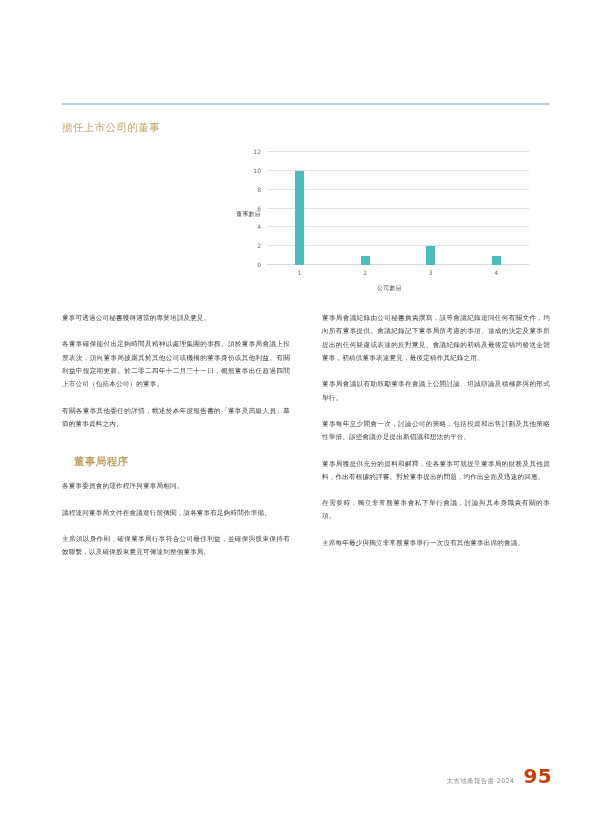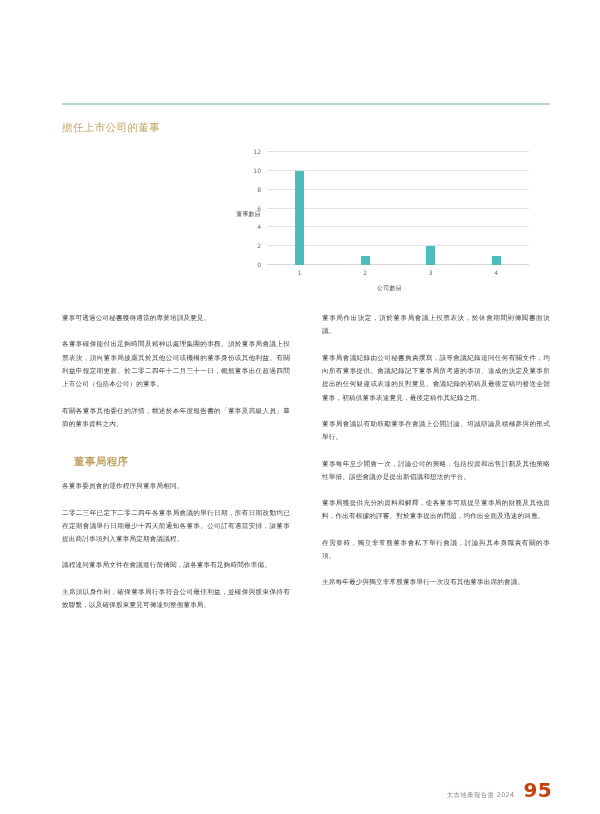--- a/index.html
+++ b/index.html
@@ -148,21 +148,21 @@
     font-weight: bold;
     color: #c2a468;
     margin: 24px 0 11px 12px;
     letter-spacing: 0.4px;
   }
 
   
   .footer {
     position: absolute;
     right: 48px;
-    bottom: 12px;
+    bottom: 26px;
     display: flex;
     align-items: baseline;
     gap: 9px;
   }
   .footer-title {
     font-size: 6.4px;
     color: #8a8a8a;
     letter-spacing: 0.4px;
   }
   .footer-page {
@@ -232,27 +232,25 @@
   </div>
 
   <div class="col col-left">
     <p class="para">董事可透過公司秘書獲得適當的專業培訓及意見。</p>
     <p class="para">各董事確保能付出足夠時間及精神以處理集團的事務。須於董事局會議上投票表決，須向董事局披露其於其他公司或機構的董事身份或其他利益。有關利益申報定期更新。於二零二四年十二月三十一日，概無董事出任超過四間上市公司（包括本公司）的董事。</p>
     <p class="para">有關各董事其他委任的詳情，載述於本年度報告書的「董事及高級人員」章節的董事資料之內。</p>
 
     <div class="inline-heading">董事局程序</div>
 
     <p class="para">各董事委員會的運作程序與董事局相同。</p>
-    <p class="para">二零二三年已定下二零二四年各董事局會議的舉行日期，所有日期改動均已在定期會議舉行日期最少十四天前通知各董事。公司訂有適當安排，讓董事提出商討事項列入董事局定期會議議程。</p>
     <p class="para">議程連同董事局文件在會議進行前傳閱，讓各董事有足夠時間作準備。</p>
     <p class="para">主席須以身作則，確保董事局行事符合公司最佳利益，並確保與股東保持有效聯繫，以及確保股東意見可傳達到整個董事局。</p>
   </div>
 
   <div class="col col-right">
-    <p class="para">董事局作出決定，須於董事局會議上投票表決，於休會期間則傳閱書面決議。</p>
     <p class="para">董事局會議紀錄由公司秘書負責撰寫，該等會議紀錄連同任何有關文件，均向所有董事提供。會議紀錄記下董事局所考慮的事項、達成的決定及董事所提出的任何疑慮或表達的反對意見。會議紀錄的初稿及最後定稿均發送全體董事，初稿供董事表達意見，最後定稿作其紀錄之用。</p>
     <p class="para">董事局會議以有助鼓勵董事在會議上公開討論、坦誠辯論及積極參與的形式舉行。</p>
     <p class="para">董事每年至少開會一次，討論公司的策略，包括投資和出售計劃及其他策略性舉措。該些會議亦是提出新倡議和想法的平台。</p>
     <p class="para">董事局獲提供充分的資料和解釋，使各董事可就提呈董事局的財務及其他資料，作出有根據的評審。對於董事提出的問題，均作出全面及迅速的回應。</p>
     <p class="para">在需要時，獨立非常務董事會私下舉行會議，討論與其本身職責有關的事項。</p>
     <p class="para">主席每年最少與獨立非常務董事舉行一次沒有其他董事出席的會議。</p>
   </div>
 
   <div class="footer">
     <span class="footer-title">太古地產報告書 2024</span>

